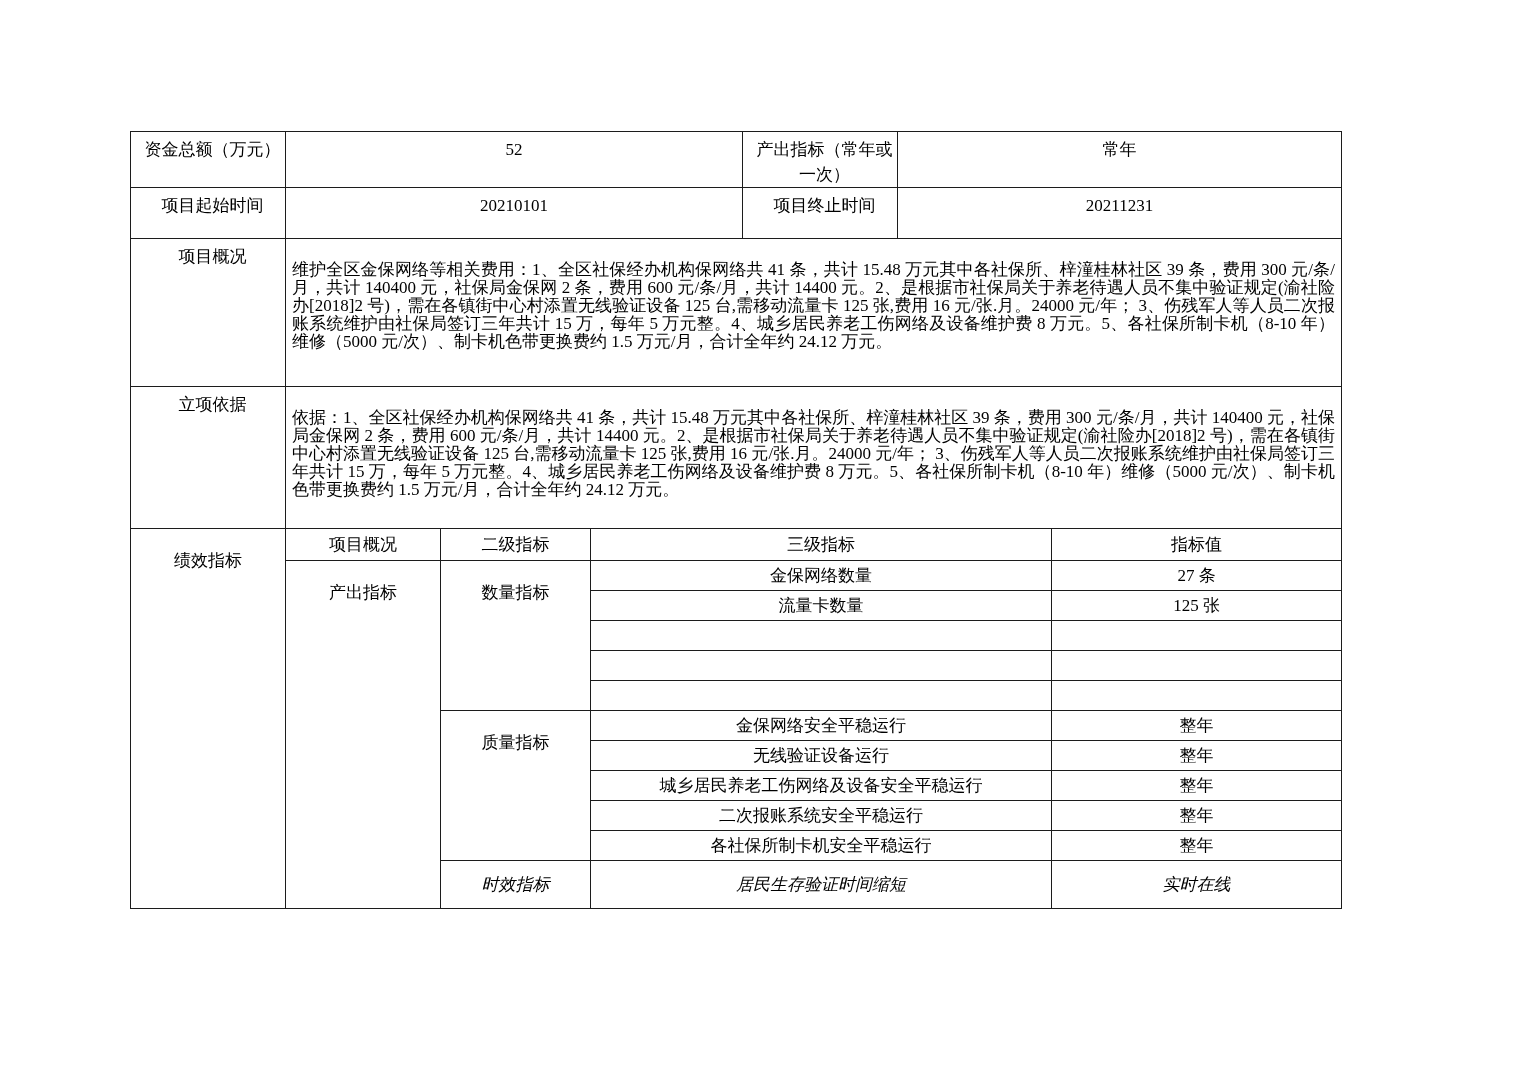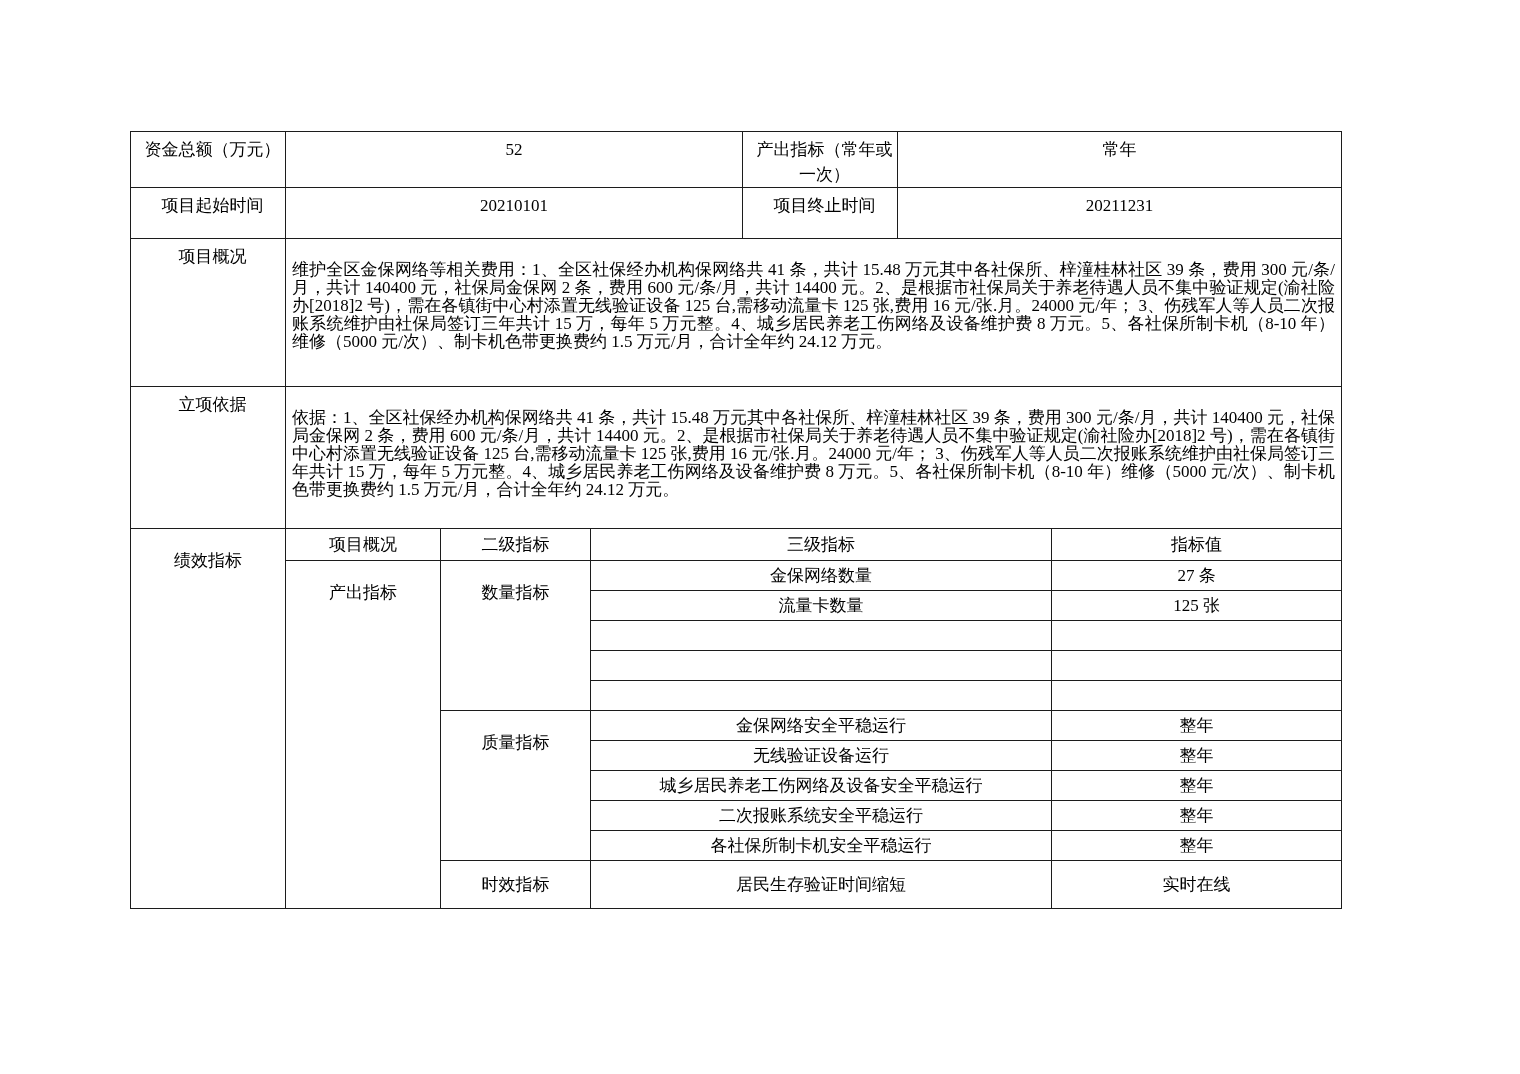--- a/index.html
+++ b/index.html
@@ -24,21 +24,21 @@
   td.lab { text-align: center; padding: 5px 2px 0 11px; line-height: 25px; }
   
   td.val { text-align: center; padding: 5px 6px 0 6px; line-height: 25px; }
   
   td.para { text-align: justify; padding: 22px 6px 0 6px; line-height: 18px; }
   
   td.c { text-align: center; vertical-align: middle; padding: 0 4px; }
   td.span-top { text-align: center; vertical-align: top; padding-top: 20px; }
   tr.h55 { height: 55px; } tr.h51 { height: 51px; }
   tr.h148 { height: 148px; } tr.h142 { height: 142px; } tr.h49 { height: 49px; }
-  tr.h32 { height: 32px; } tr.h30 { height: 30px; } tr.h33 { height: 48px; }
+  tr.h32 { height: 32px; } tr.h30 { height: 30px; } tr.h33 { height: 48px; font-style: italic; }
 </style>
 </head>
 <body>
 
 <div class="page">
   <div class="doc">
 
     <table class="t1">
       <colgroup>
         <col style="width:155px">

